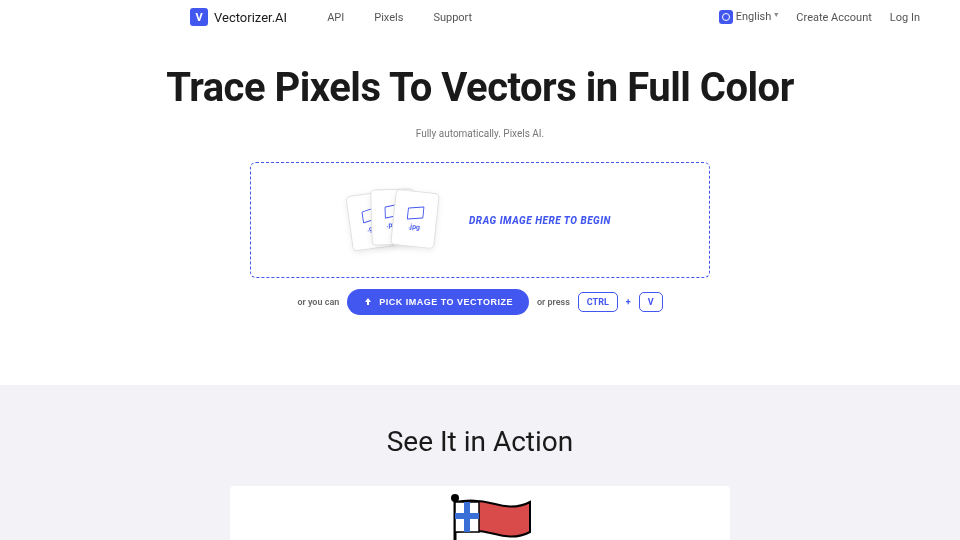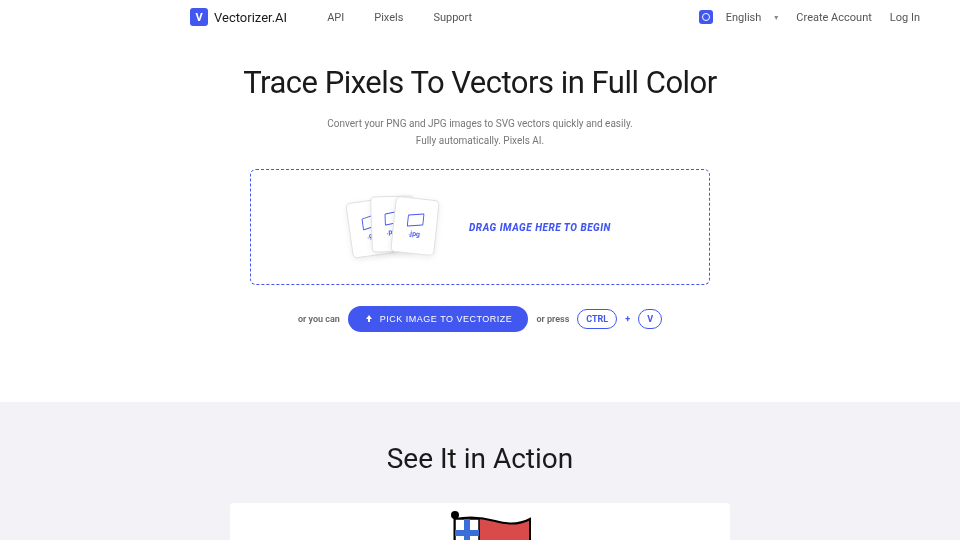--- a/index.html
+++ b/index.html
@@ -4,43 +4,43 @@
 <style>
 *{margin:0;padding:0;box-sizing:border-box}
 body{font-family:-apple-system,BlinkMacSystemFont,"Segoe UI",Roboto,sans-serif;background:#fff;color:#1a1a1a}
 .header{display:flex;align-items:center;padding:8px 40px;max-width:960px;margin:0 auto}
 .logo-wrap{display:flex;align-items:center;gap:6px;margin-left:150px}
 .logo-box{width:18px;height:18px;background:#4256f0;border-radius:3px;display:flex;align-items:center;justify-content:center;color:#fff;font-size:11px;font-weight:700}
 .logo-text{font-weight:400;font-size:13px}
 .nav-links{display:flex;gap:30px;margin-left:40px}
 .nav-link{font-size:11px;color:#555;text-decoration:none}
 .header-right{margin-left:auto;display:flex;align-items:center;gap:18px}
-.lang-btn{display:flex;align-items:center;gap:13px;font-size:11px;color:#555;cursor:pointer}
+.lang-btn{display:flex;gap:3px;font-size:11px;color:#555;cursor:pointer}
 .lang-icon{width:14px;height:14px;background:#4256f0;border-radius:3px;position:relative}
 .lang-icon::after{content:"";position:absolute;inset:3px;border:1.5px solid #fff;border-radius:50%}
 .caret{font-size:8px;color:#888}
 .acct-link{font-size:11px;color:#555;text-decoration:none}
 .hero{text-align:center;padding:30px 20px 0}
-.hero-title{font-size:31px;font-weight:400;letter-spacing:-.5px}
+.hero-title{font-size:40px;font-weight:700;letter-spacing:-.5px}
 .hero-sub{font-size:10px;color:#777;margin-top:14px;line-height:1.7}
 .dropzone{width:460px;margin:20px auto 0;border:1.5px dashed #4256f0;border-radius:6px;padding:24px 40px;display:flex;align-items:center;gap:30px;justify-content:center}
 .filestack{position:relative;width:90px;height:66px}
 .filecard{position:absolute;width:44px;height:56px;background:#fff;border:1px solid #e0e0e0;border-radius:5px;box-shadow:0 2px 6px rgba(0,0,0,.08);display:flex;flex-direction:column;align-items:center;justify-content:center;gap:4px}
 .filecard:nth-child(1){left:0;top:6px;transform:rotate(-8deg);z-index:1}
 .filecard:nth-child(2){left:22px;top:2px;transform:rotate(-2deg);z-index:2}
 .filecard:nth-child(3){left:44px;top:4px;transform:rotate(6deg);z-index:3}
 .file-ico{width:18px;height:12px;border:1.5px solid #4256f0;transform:skewY(-10deg) scaleX(.9);border-radius:1px}
 .file-ext{font-size:7px;color:#4256f0;font-weight:600}
 .drop-text{font-size:10px;font-weight:800;font-style:italic;color:#4256f0;letter-spacing:.5px}
-.below-row{display:flex;align-items:center;justify-content:center;gap:8px;margin-top:21px;font-size:9px;color:#666;font-weight:600}
-.pick-btn{background:#4256f0;color:#fff;border:none;border-radius:999px;padding:8px 16px;font-size:9px;font-weight:400;letter-spacing:.5px;display:flex;align-items:center;gap:6px;cursor:pointer}
+.below-row{display:flex;align-items:center;justify-content:center;gap:8px;margin-top:11px;font-size:9px;color:#666;font-weight:600}
+.pick-btn{background:#4256f0;color:#fff;border:none;border-radius:999px;padding:8px 16px;font-size:9px;font-weight:700;letter-spacing:.5px;display:flex;align-items:center;gap:6px;cursor:pointer}
 .up-icon{display:inline-block;width:10px;height:10px;position:relative}
 .up-icon::before{content:"";position:absolute;left:50%;top:1px;transform:translateX(-50%);border-left:3px solid transparent;border-right:3px solid transparent;border-bottom:4px solid #fff}
 .up-icon::after{content:"";position:absolute;left:50%;top:4px;transform:translateX(-50%);width:2px;height:4px;background:#fff}
-.key{border:1.5px solid #4256f0;color:#4256f0;border-radius:10px;padding:4px 8px;font-size:9px;font-weight:700}
+.key{border:1.5px solid #4256f0;color:#4256f0;border-radius:5px;padding:4px 8px;font-size:9px;font-weight:700}
 .plus{color:#4256f0;font-weight:700}
 .section2{background:#f3f2f7;margin-top:70px;padding:40px 0 0;text-align:center}
 .sec2-title{font-size:28px;font-weight:400}
 .demo-box{width:500px;height:100px;background:#fff;margin:28px auto 0;border-radius:4px 4px 0 0;display:flex;align-items:flex-start;justify-content:center;overflow:hidden}
 .flag-svg{margin-top:4px}
 </style>
 </head>
 <body>
 
 <div class="header">
@@ -60,21 +60,20 @@
       <span class="caret">▾</span>
     </div>
     <a class="acct-link">Create Account</a>
     <a class="acct-link">Log In</a>
   </div>
 </div>
 
 <div class="hero">
   <h1 class="hero-title">Trace Pixels To Vectors in Full Color</h1>
   <div class="hero-sub">
-    <div>Convert your PNG and JPG images to SVG vectors quickly and easily.</div>
     <div>Fully automatically. Pixels AI.</div>
   </div>
 
   <div class="dropzone">
     <div class="filestack">
       <div class="filecard">
         <div class="file-ico"></div>
         <div class="file-ext">.gif</div>
       </div>
       <div class="filecard">

